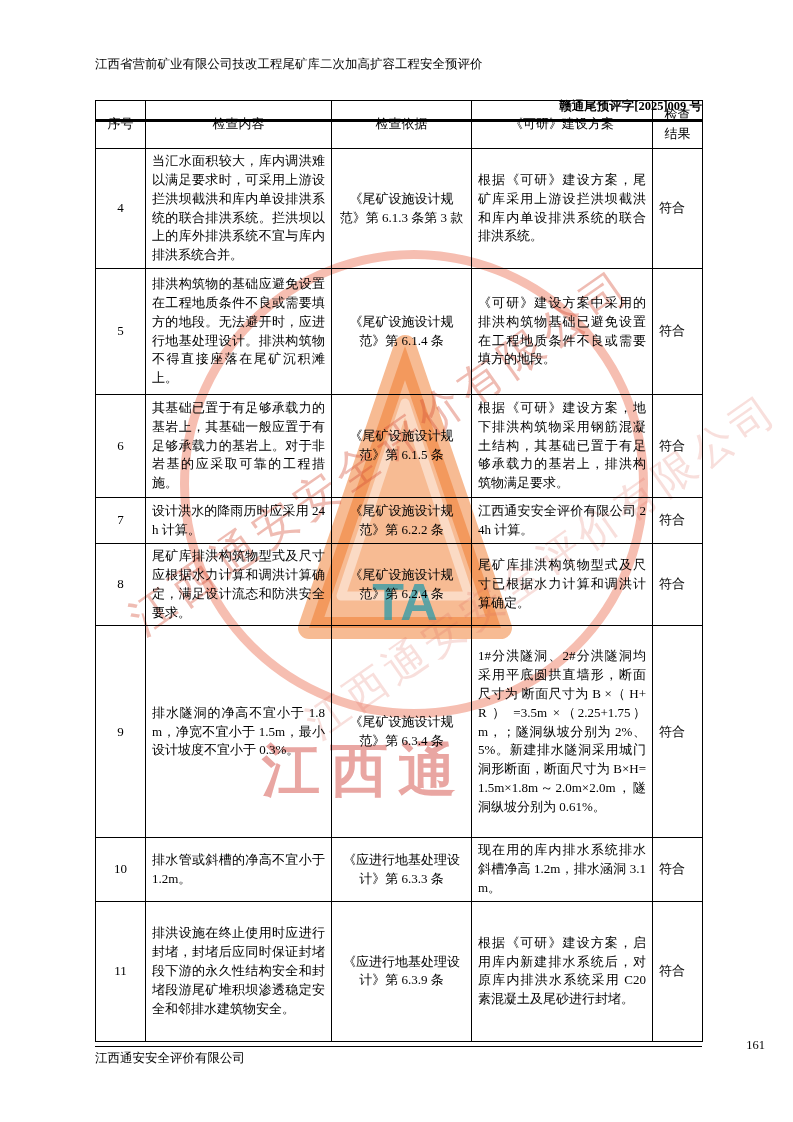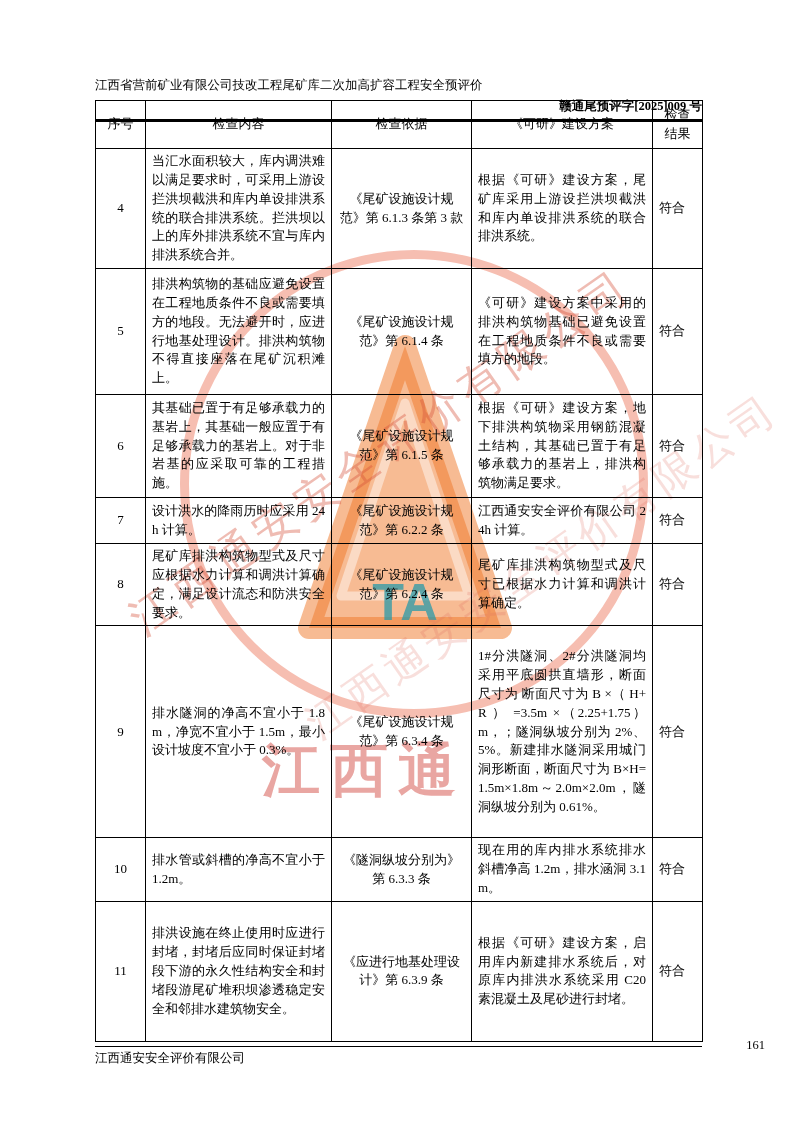--- a/index.html
+++ b/index.html
@@ -9,21 +9,21 @@
     margin:0 auto;
     background:#ffffff;
     font-family:"Liberation Serif", serif;
     color:#000;
     overflow:hidden;
   }
 
   
   .header {
     position:absolute; left:95px; top:56px; width:607px;
-    display:flex; justify-content:space-between; align-items:center;
+    display:flex; justify-content:space-between; align-items:flex-start;
     font-size:12.5px;
     border-bottom:3px solid #000;
     padding-bottom:4px;
   }
   .header .doc-number { font-weight:bold; white-space:nowrap;margin-top:42px; }
 
   
   .tbl-wrap { position:absolute; left:95px; top:100px; width:607px; }
   table { border-collapse:collapse; width:607px; table-layout:fixed; }
   td, th {
@@ -171,21 +171,21 @@
       <tr class="r9">
         <td class="c-no">9</td>
         <td class="c-content">排水隧洞的净高不宜小于 1.8m，净宽不宜小于 1.5m，最小设计坡度不宜小于 0.3%。</td>
         <td class="c-basis">《尾矿设施设计规范》第 6.3.4 条</td>
         <td class="c-plan">1#分洪隧洞、2#分洪隧洞均采用平底圆拱直墙形，断面尺寸为 断面尺寸为 B ×（ H+R ） =3.5m ×（2.25+1.75）m，；隧洞纵坡分别为 2%、5%。新建排水隧洞采用城门洞形断面，断面尺寸为 B×H=1.5m×1.8m～2.0m×2.0m，隧洞纵坡分别为 0.61%。</td>
         <td class="c-result">符合</td>
       </tr>
       <tr class="r10">
         <td class="c-no">10</td>
         <td class="c-content">排水管或斜槽的净高不宜小于 1.2m。</td>
-        <td class="c-basis">《隧洞纵坡分别为》第 6.3.3 条</td>
+        <td class="c-basis">《应进行地基处理设计》第 6.3.3 条</td>
         <td class="c-plan">现在用的库内排水系统排水斜槽净高 1.2m，排水涵洞 3.1m。</td>
         <td class="c-result">符合</td>
       </tr>
       <tr class="r11">
         <td class="c-no">11</td>
         <td class="c-content">排洪设施在终止使用时应进行封堵，封堵后应同时保证封堵段下游的永久性结构安全和封堵段游尾矿堆积坝渗透稳定安全和邻排水建筑物安全。</td>
         <td class="c-basis">《应进行地基处理设计》第 6.3.9 条</td>
         <td class="c-plan">根据《可研》建设方案，启用库内新建排水系统后，对原库内排洪水系统采用 C20 素混凝土及尾砂进行封堵。</td>
         <td class="c-result">符合</td>
       </tr>

